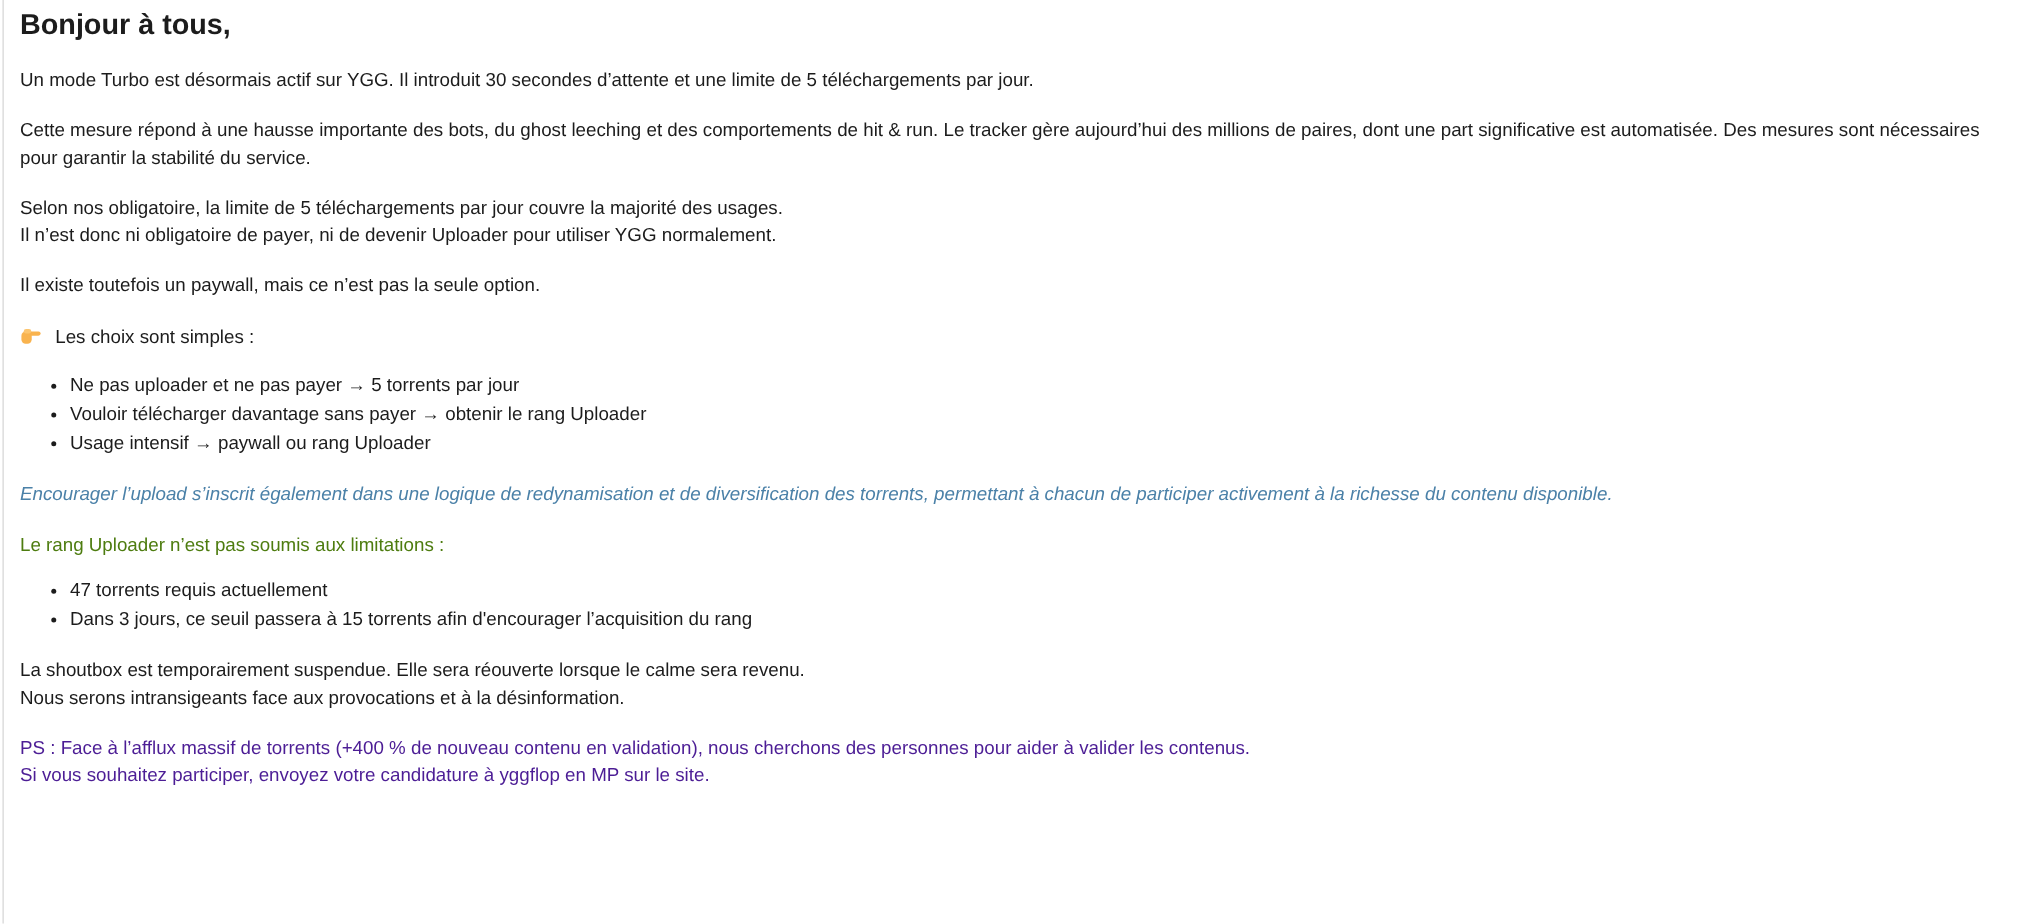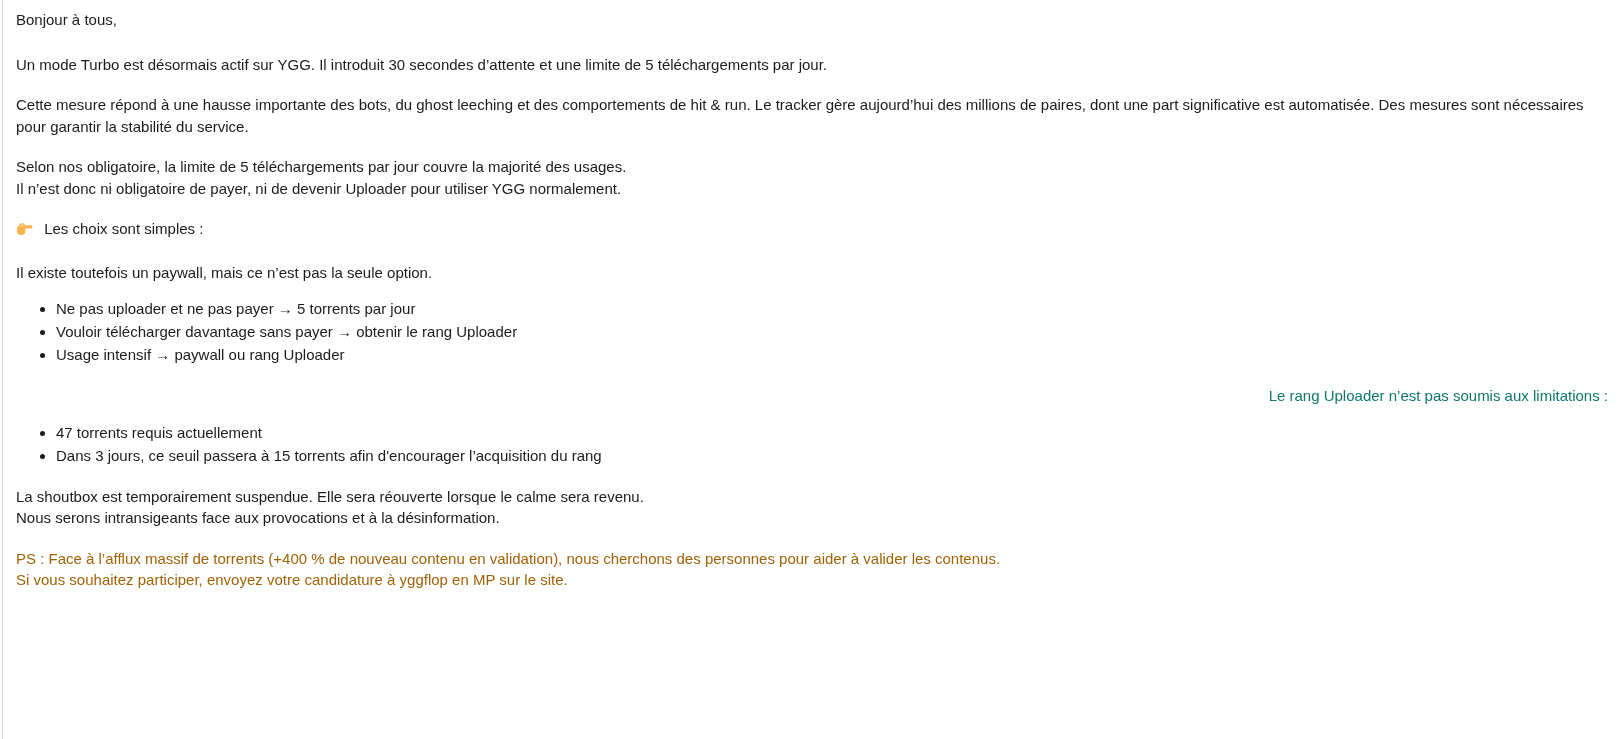--- a/index.html
+++ b/index.html
@@ -14,54 +14,55 @@
   .left-border {
     position: absolute; left: 2px; top: 0; bottom: 0;
     width: 1px; background: #d6d6d6;
   }
   .content {
     padding: 9px 16px 0 16px;
     font-size: 15px;
     line-height: 21.5px;
   }
   .block { margin: 0 0 19px 0; }
-  .heading { font-size: 15px; font-weight: normal; margin-bottom: 23px; }
+  .heading { font-size: 23px; font-weight: bold; margin-bottom: 23px; }
   .b { font-weight: normal; }
   .note { font-style: italic; }
   ul.blist { margin: -4px 0 19px 0; padding-left: 40px; }
   ul.blist li { margin: 0 0 1px 0; line-height: 22px; }
   .gap-top { margin-top: 14px; }
   .emoji { display: inline-block; vertical-align: -3px; margin-right: 6px; }
 </style>
 </head>
 <body>
 
 <div class="left-border"></div>
 <div class="content" id="content-root">
     <div class="heading"><span class="">Bonjour à tous,</span></div>
     <div class="block"><span class="">Un </span><span class="b">mode Turbo</span><span class=""> est désormais actif sur YGG. Il introduit </span><span class="b">30 secondes d’attente</span><span class=""> et une </span><span class="b">limite de 5 téléchargements par jour</span><span class="">.</span></div>
     <div class="block"><span class="">Cette mesure répond à une </span><span class="b">hausse importante des bots</span><span class="">, du </span><span class="b">ghost leeching</span><span class=""> et des comportements de </span><span class="b">hit &amp; run</span><span class="">. Le tracker gère aujourd’hui </span><span class="b">des millions de paires</span><span class="">, dont une part significative est </span><span class="b">automatisée</span><span class="">. Des mesures sont nécessaires pour garantir la stabilité du service.</span></div>
     <div class="block"><span class="">Selon nos </span><span class="b">obligatoire</span><span class="">, la limite de </span><span class="b">5 téléchargements par jour couvre la majorité des usages</span><span class="">.</span><br><span class="">Il n’est donc </span><span class="b">ni obligatoire de payer, ni de devenir Uploader</span><span class=""> pour utiliser YGG normalement.</span></div>
+    <div class="block"><span class="">Il existe toutefois un </span><span class="b">paywall</span><span class="">, mais ce n’est </span><span class="b">pas la seule option</span><span class="">.</span></div>
     <div class="block">
   <span class="emoji">
     <svg width="18" height="18" viewBox="0 0 24 24" aria-hidden="true">
       <g fill="#f9b34e">
         <rect x="8" y="8.2" width="14" height="4.6" rx="2.3"></rect>
         <rect x="1.5" y="8.2" width="11" height="13" rx="4.5"></rect>
         <rect x="4" y="5.5" width="8" height="5" rx="2.5" fill="#fcc56f"></rect>
       </g>
     </svg>
   </span>
 <span class="b">Les choix sont simples</span><span class=""> :</span></div>
-    <div class="block"><span class="">Il existe toutefois un </span><span class="b">paywall</span><span class="">, mais ce n’est </span><span class="b">pas la seule option</span><span class="">.</span></div>
     <ul class="blist">
       <li><span class="">Ne pas uploader et ne pas payer → </span><span class="b">5 torrents par jour</span></li>
       <li><span class="">Vouloir télécharger davantage sans payer → obtenir le rang </span><span class="b">Uploader</span></li>
       <li><span class="">Usage intensif → </span><span class="b">paywall ou rang Uploader</span></li>
     </ul>
-    <div class="block" style="color: #0f766e; text-align: right;"><span class="b">Le rang Uploader n’est pas soumis aux limitations :</span></div>
+    <div class="block note" style="color: rgb(75, 129, 168);"><span class="">Encourager l’upload s’inscrit également dans une logique de redynamisation et de diversification des torrents, permettant à chacun de participer activement à la richesse du contenu disponible.</span></div>
+    <div class="block" style="color: #4d7c0f;"><span class="b">Le rang Uploader n’est pas soumis aux limitations :</span></div>
     <ul class="blist">
       <li><span class="b">47 torrents requis actuellement</span></li>
       <li><span class="b">Dans 3 jours</span><span class="">, ce seuil passera à </span><span class="b">15 torrents afin d'encourager l’acquisition du rang</span></li>
     </ul>
     <div class="block"><span class="">La </span><span class="b">shoutbox est temporairement suspendue</span><span class="">. Elle sera réouverte lorsque le calme sera revenu.</span><br><span class="">Nous serons </span><span class="b">intransigeants</span><span class=""> face aux provocations et à la désinformation.</span></div>
-    <div class="block" style="color: #a16207;"><span class="b">PS : Face à l’afflux massif de torrents (+400 % de nouveau contenu en validation), nous cherchons des personnes pour aider à valider les contenus.</span><br><span class="b">Si vous souhaitez participer, envoyez votre candidature à yggflop en MP sur le site.</span></div>
+    <div class="block" style="color: #4c1d95;"><span class="b">PS : Face à l’afflux massif de torrents (+400 % de nouveau contenu en validation), nous cherchons des personnes pour aider à valider les contenus.</span><br><span class="b">Si vous souhaitez participer, envoyez votre candidature à yggflop en MP sur le site.</span></div>
   </div>
 
 </body></html>

